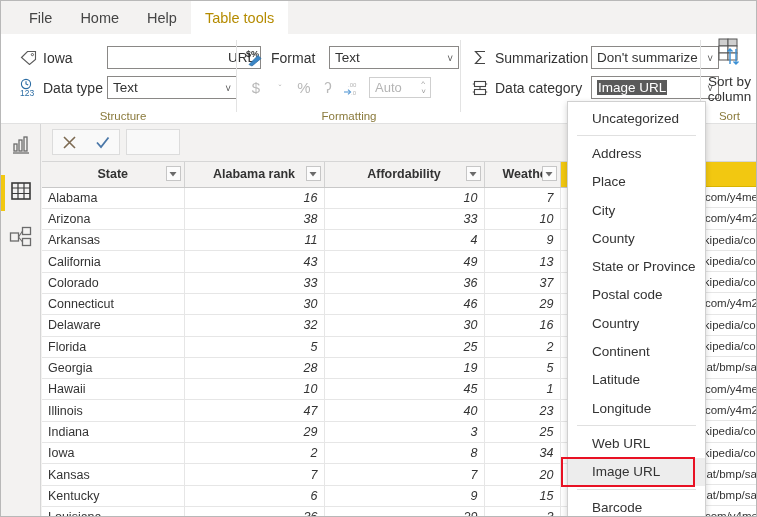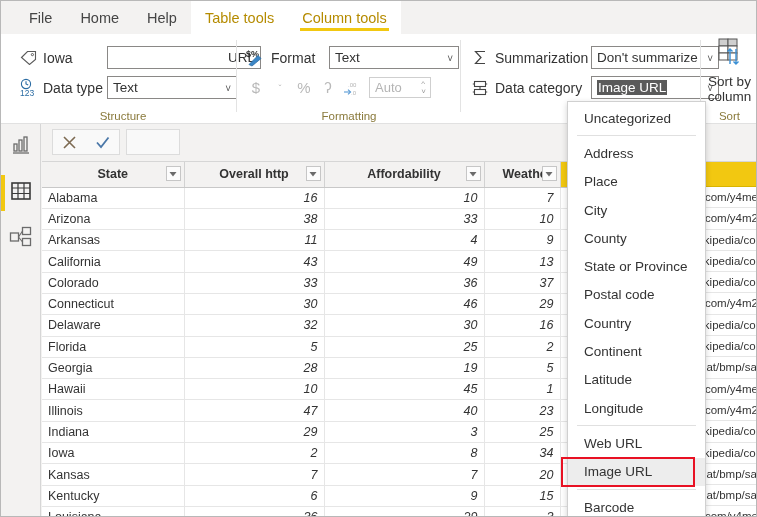--- a/index.html
+++ b/index.html
@@ -271,21 +271,21 @@
     width: 139px;
     background: #ffffff;
     border: 1px solid #d0d0d0;
     box-shadow: 0 2px 6px rgba(0,0,0,0.18);
     z-index: 50;
     padding: 2px 0 2px 0;
   }
   .dd-item {
     height: 28.3px;
     display: flex; align-items: center;
-    padding-left: 16px;
+    padding-left: 24px;
     font-size: 13.5px;
     color: #333;
     white-space: nowrap;
     position: relative;
   }
   .dd-item.highlight { background: #ededed; }
   .dd-sep {
     height: 1px;
     background: #e0e0e0;
     margin: 3px 9px;
@@ -310,23 +310,20 @@
         <span>File</span>
       </div>
     <div class="tab">
         <span>Home</span>
       </div>
     <div class="tab">
         <span>Help</span>
       </div>
     <div class="tab ctx panel">
         <span>Table tools</span>
-      </div>
-    <div class="tab ctx panel active">
-        <span>Column tools</span>
       </div>
   </div>
 
   <div class="ribbon">
 
     <div class="rgroup" id="g-structure">
       <div class="rrow" id="r-name">
         <span class="ricon">
           <svg width="17" height="15" viewBox="0 0 17 15">
             <path d="M1.5 7.5 L7.5 1.5 L15.5 1.5 L15.5 9.5 L9.5 14.5 Z" fill="none" stroke="#5a5a5a" stroke-width="1.1"></path>
@@ -512,21 +509,21 @@
         <tr>
           <th>
             <span>State</span>
             <span class="filt">
               <svg width="8" height="6" viewBox="0 0 8 6">
                   <path d="M0.5 1 L7.5 1 L4 5.4 Z" fill="#6b6b6b"></path>
                 </svg>
             </span>
           </th>
           <th>
-            <span>Overall http</span>
+            <span>Alabama rank</span>
             <span class="filt">
               <svg width="8" height="6" viewBox="0 0 8 6">
                   <path d="M0.5 1 L7.5 1 L4 5.4 Z" fill="#6b6b6b"></path>
                 </svg>
             </span>
           </th>
           <th>
             <span>Affordability</span>
             <span class="filt">
               <svg width="8" height="6" viewBox="0 0 8 6">

